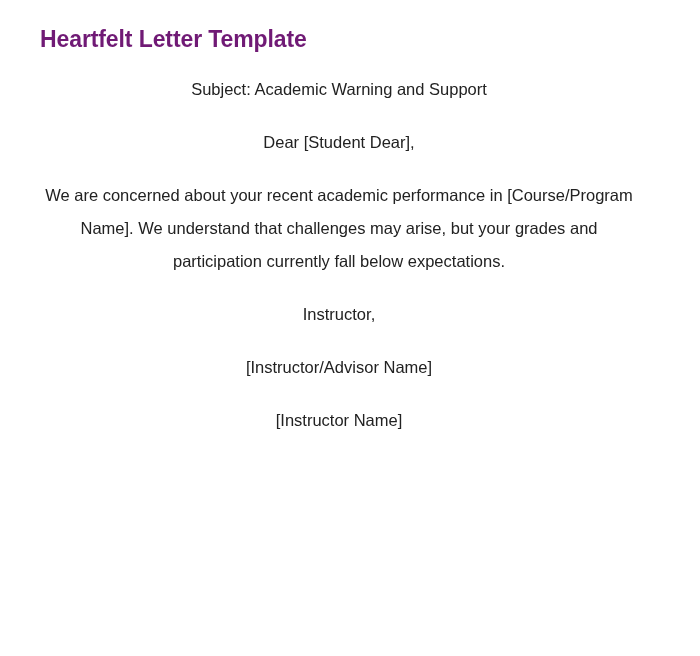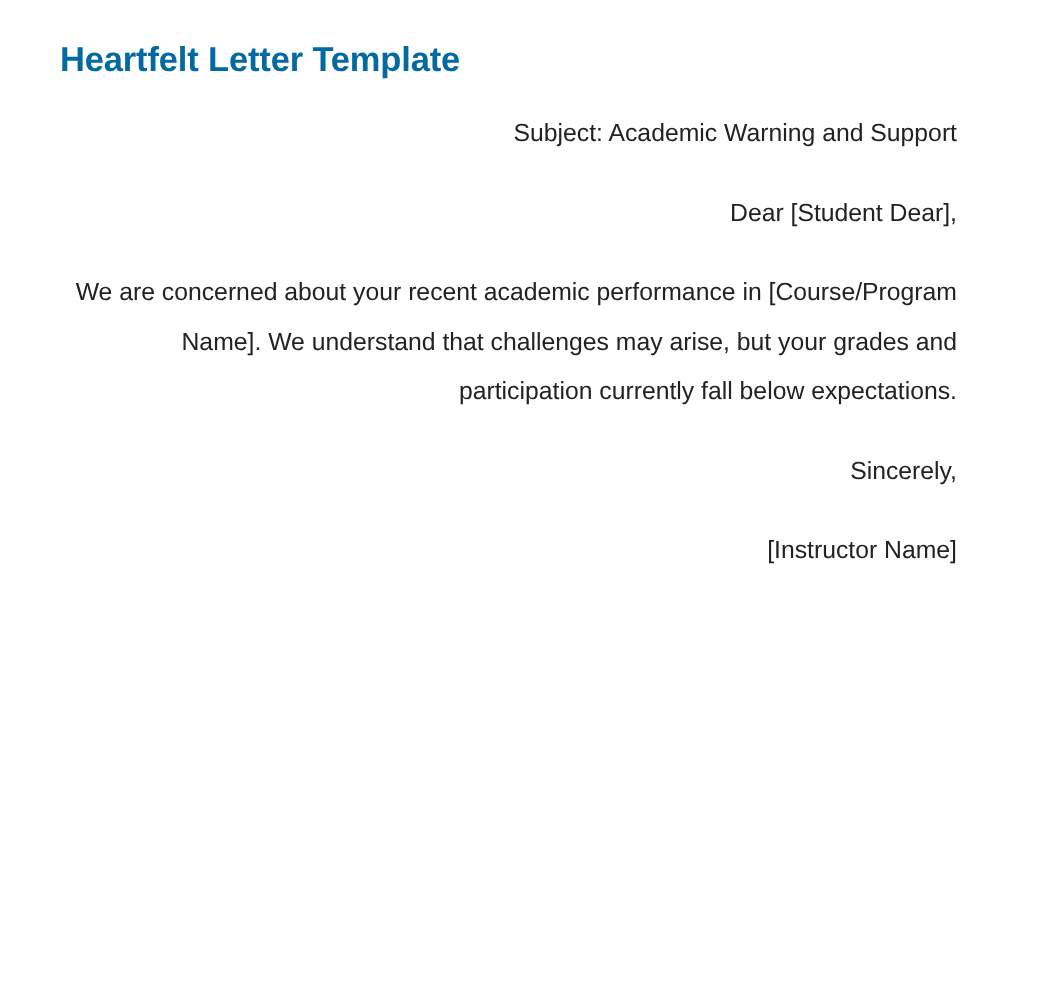--- a/index.html
+++ b/index.html
@@ -23,35 +23,35 @@
     padding: 24px 62px 0 40px;
   }
   .doc-title {
     margin: 0;
     padding: 0;
     font-family: "Liberation Sans", sans-serif;
     font-size: 23px;
     font-weight: bold;
     line-height: 30px;
     letter-spacing: -0.1px;
-    color: #0369a1;
+    color: #701a75;
   }
   .doc-body {
     margin: 0;
     padding: 0;
   }
   .para {
     margin: 0;
     padding: 0;
     font-family: "Liberation Sans", sans-serif;
     font-size: 16.5px;
     line-height: 33px;
     color: #222222;
     max-width: 600px;
-    text-align: right;
+    text-align: center;
     word-spacing: 0px;
   }
   .para.subject {
     margin-top: 19px;
   }
   .para.gap {
     margin-top: 20px;
   }
 </style>
 </head>
@@ -63,19 +63,20 @@
 
   <div class="doc-body">
 
     <p class="para subject">Subject: Academic Warning and Support</p>
 
     <p class="para gap">Dear [Student Dear],</p>
 
     <p class="para gap">We are concerned about your recent academic performance in [Course/Program Name]. We understand that challenges may arise, but your grades and participation currently fall below expectations.</p>
 
 
-    <p class="para gap">Sincerely,</p>
+    <p class="para gap">Instructor,</p>
 
+    <p class="para gap">[Instructor/Advisor Name]</p>
 
     <p class="para gap">[Instructor Name]</p>
 
   </div>
 </div>
 
 </body></html>

